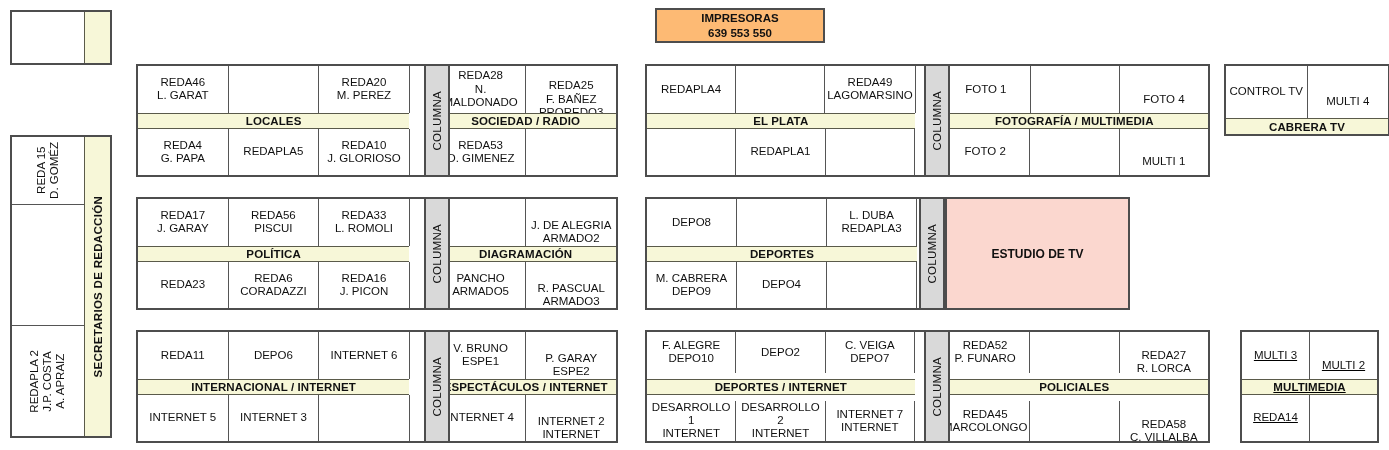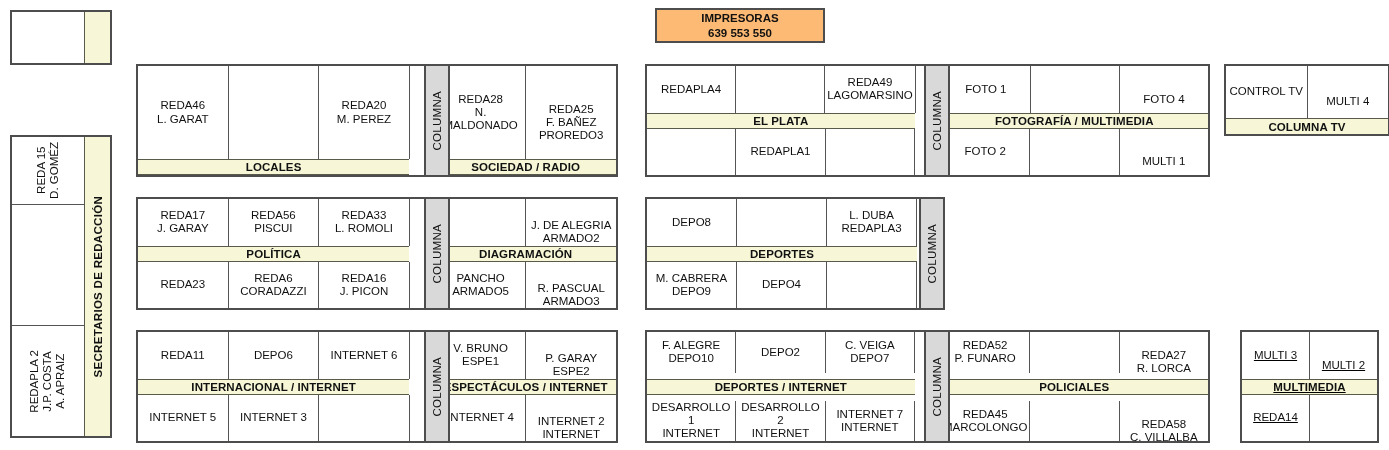--- a/index.html
+++ b/index.html
@@ -199,20 +199,31 @@
 N. MALDONADO</div>
       <div class="cell">REDA25
 F. BAÑEZ
 PROREDO3</div>
     </div>
     <div class="row" style="flex:0 0 16px;">
       <div class="bandbar" style="flex:3 1 0;">LOCALES</div>
       <div style="flex:0 0 26px;"></div>
       <div class="bandbar" style="flex:2 1 0;">SOCIEDAD / RADIO</div>
     </div>
+    <div class="row">
+      <div class="cell">REDA4
+G. PAPA</div>
+      <div class="cell">REDAPLA5</div>
+      <div class="cell">REDA10
+J. GLORIOSO</div>
+      <div class="cell" style="flex:0 0 26px; border-right:none;"></div>
+      <div class="cell">REDA53
+O. GIMENEZ</div>
+      <div class="cell"></div>
+    </div>
     <div class="columna" style="left:286px;">
       <span>COLUMNA</span>
     </div>
   </div>
 
   <div class="grp" style="left:645px; top:64px; width:565px; height:113px;">
     <div class="row">
       <div class="cell">REDAPLA4</div>
       <div class="cell"></div>
       <div class="cell">REDA49
@@ -239,21 +250,21 @@
     <div class="columna" style="left:277px;">
       <span>COLUMNA</span>
     </div>
   </div>
 
   <div class="grp" style="left:1224px; top:64px; width:166px; height:72px;">
     <div class="row">
       <div class="cell">CONTROL TV</div>
       <div class="cell">MULTI 4</div>
     </div>
-    <div class="bandbar" style="border-bottom:none;">COLUMNA TV</div>
+    <div class="bandbar" style="border-bottom:none;">CABRERA TV</div>
   </div>
 
   <div class="grp" style="left:136px; top:197px; width:482px; height:113px;">
     <div class="row">
       <div class="cell">REDA17
 J. GARAY</div>
       <div class="cell">REDA56
 PISCUI</div>
       <div class="cell">REDA33
 L. ROMOLI</div>
@@ -301,20 +312,23 @@
 DEPO9</div>
       <div class="cell">DEPO4</div>
       <div class="cell"></div>
       <div class="cell" style="flex:0 0 26px; border-right:none;"></div>
     </div>
     <div class="columna" style="right:-2px;">
       <span>COLUMNA</span>
     </div>
   </div>
 
+  <div class="estudio" style="left:945px; top:197px; width:185px; height:113px;">
+    <span>ESTUDIO DE TV</span>
+  </div>
 
   <div class="grp" style="left:136px; top:330px; width:482px; height:113px;">
     <div class="row">
       <div class="cell">REDA11</div>
       <div class="cell">DEPO6</div>
       <div class="cell">INTERNET 6</div>
       <div class="cell" style="flex:0 0 26px; border-right:none;"></div>
       <div class="cell">V. BRUNO
 ESPE1</div>
       <div class="cell">P. GARAY

